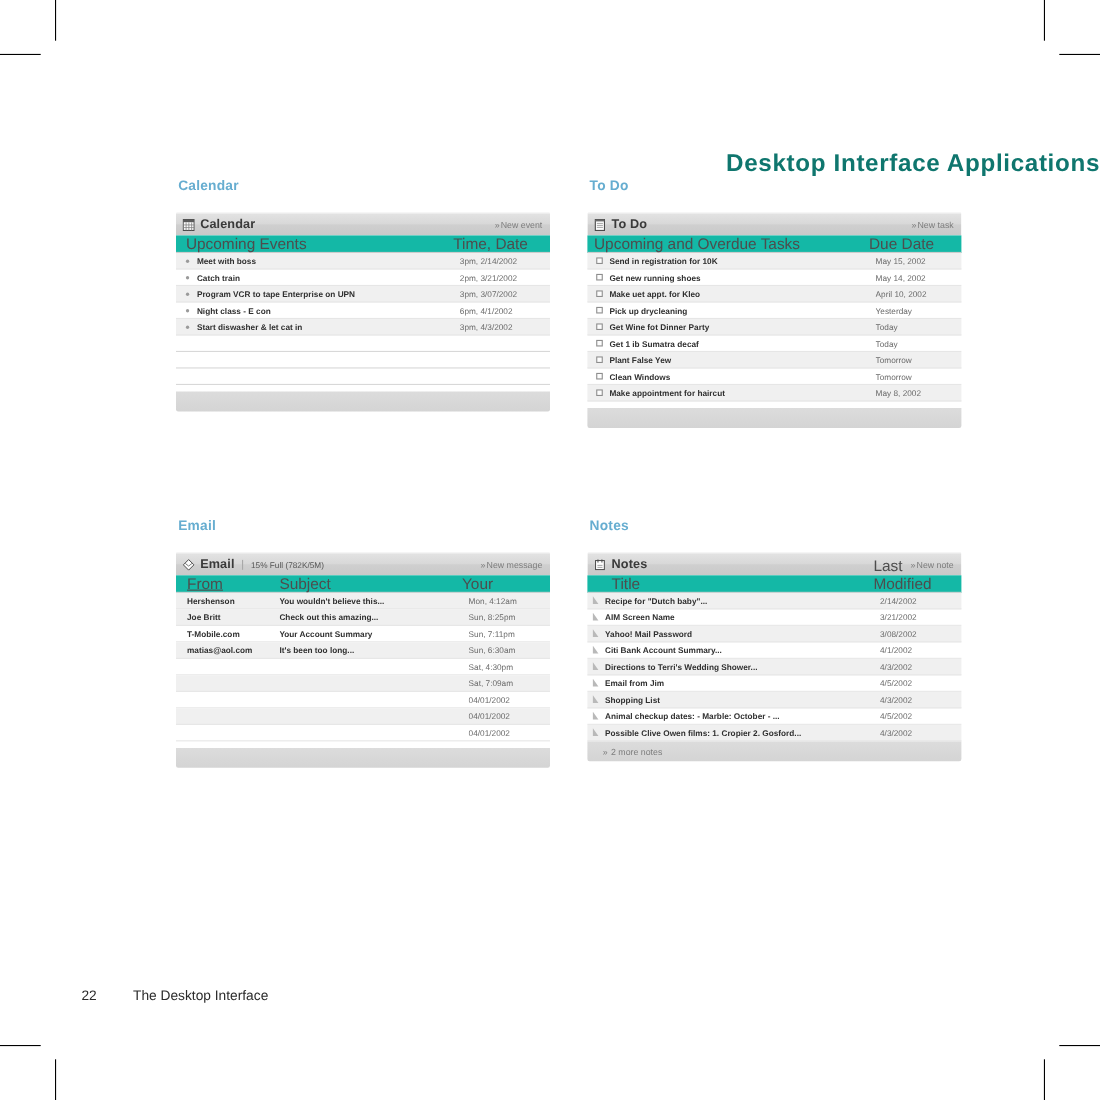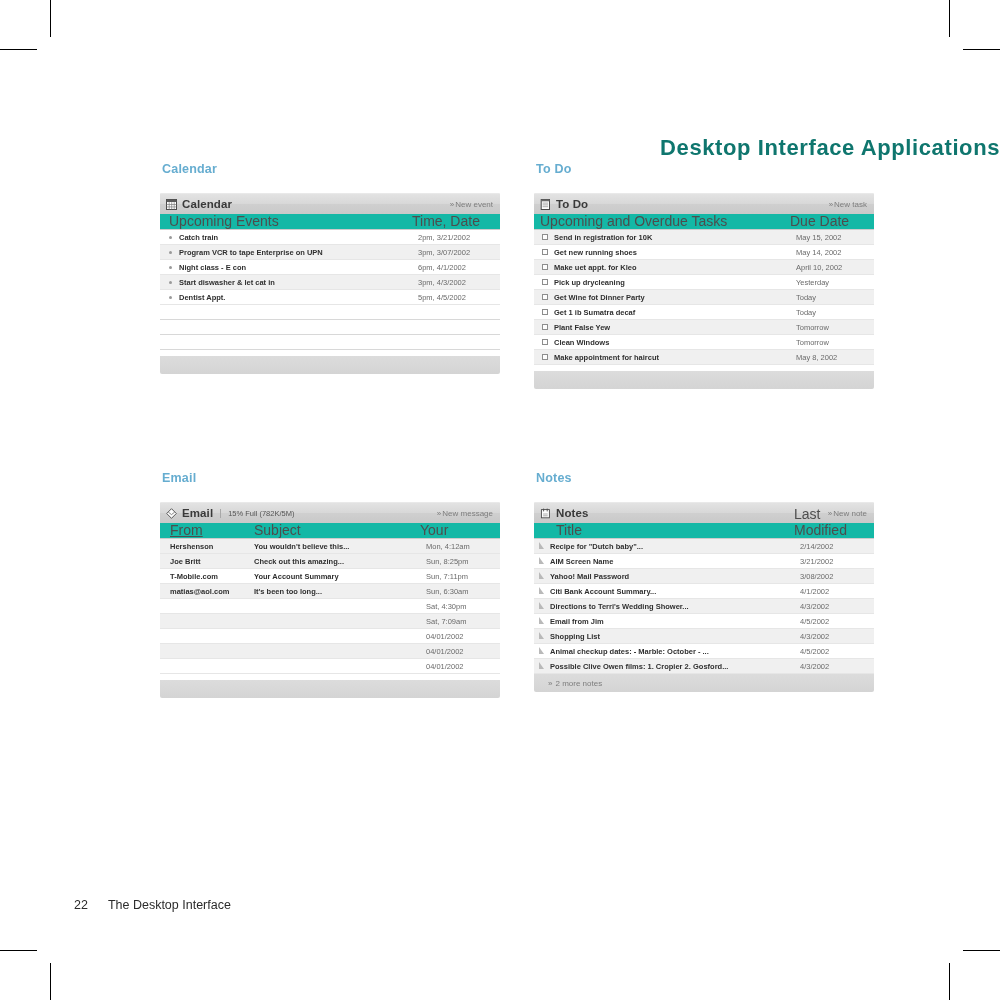--- a/index.html
+++ b/index.html
@@ -199,21 +199,21 @@
   
   .page-footer {
     position: absolute;
     left: 74px;
     top: 898px;
     font-size: 12.5px;
     color: #2b2b2b;
     display: flex;
     align-items: baseline;
   }
-  .page-footer .pg-num { margin-right: 20px; }
+  .page-footer .pg-num { margin-right: 33px; }
 </style>
 </head>
 <body>
 
 <div class="crop v crop-tl-v"></div>
 <div class="crop h crop-tl-h"></div>
 <div class="crop v crop-tr-v"></div>
 <div class="crop h crop-tr-h"></div>
 <div class="crop v crop-bl-v"></div>
 <div class="crop h crop-bl-h"></div>
@@ -241,44 +241,44 @@
       <span class="app-name">Calendar</span>
       <span class="app-action"><span class="chev">»</span><span>New event</span></span>
     </div>
 
     <div class="col-head">
       <span class="cal-head-l">Upcoming Events</span>
       <span class="cal-head-r">Time, Date</span>
     </div>
 
     <div class="rows">
+      <div class="row alt">
+        <span class="bullet"></span>
+        <span class="cell bold cal-title">Meet with boss</span>
+        <span class="cell muted cal-when">3pm, 2/14/2002</span>
+      </div>
       <div class="row">
         <span class="bullet"></span>
         <span class="cell bold cal-title">Catch train</span>
         <span class="cell muted cal-when">2pm, 3/21/2002</span>
       </div>
       <div class="row alt">
         <span class="bullet"></span>
         <span class="cell bold cal-title">Program VCR to tape Enterprise on UPN</span>
         <span class="cell muted cal-when">3pm, 3/07/2002</span>
       </div>
       <div class="row">
         <span class="bullet"></span>
         <span class="cell bold cal-title">Night class - E con</span>
         <span class="cell muted cal-when">6pm, 4/1/2002</span>
       </div>
       <div class="row alt">
         <span class="bullet"></span>
         <span class="cell bold cal-title">Start diswasher &amp; let cat in</span>
         <span class="cell muted cal-when">3pm, 4/3/2002</span>
-      </div>
-      <div class="row">
-        <span class="bullet"></span>
-        <span class="cell bold cal-title">Dentist Appt.</span>
-        <span class="cell muted cal-when">5pm, 4/5/2002</span>
       </div>
       <div class="row blank">
         <span class="cell bold cal-title"></span>
         <span class="cell muted cal-when"></span>
       </div>
       <div class="row blank">
         <span class="cell bold cal-title"></span>
         <span class="cell muted cal-when"></span>
       </div>
       <div class="row blank">

